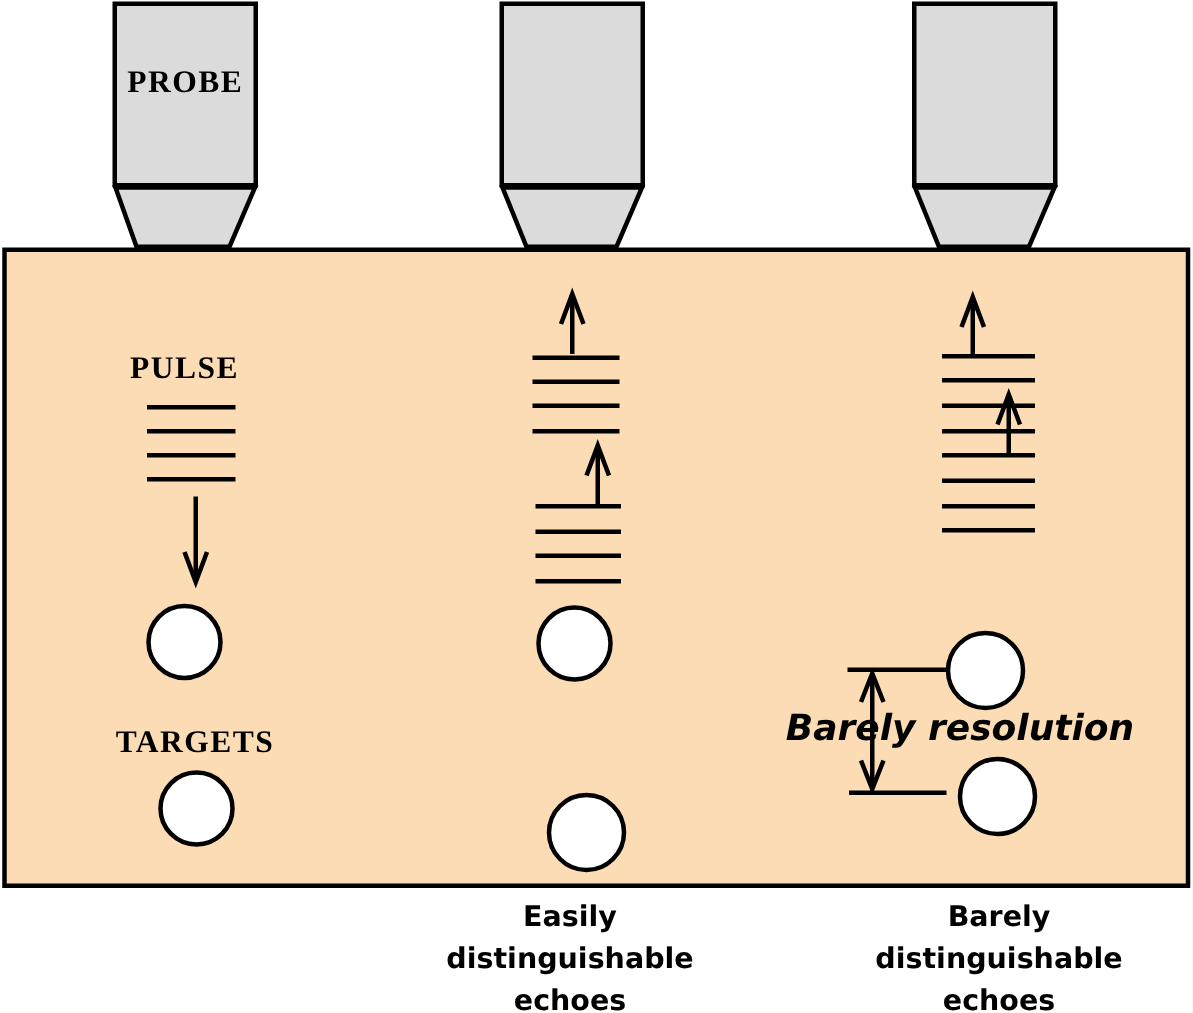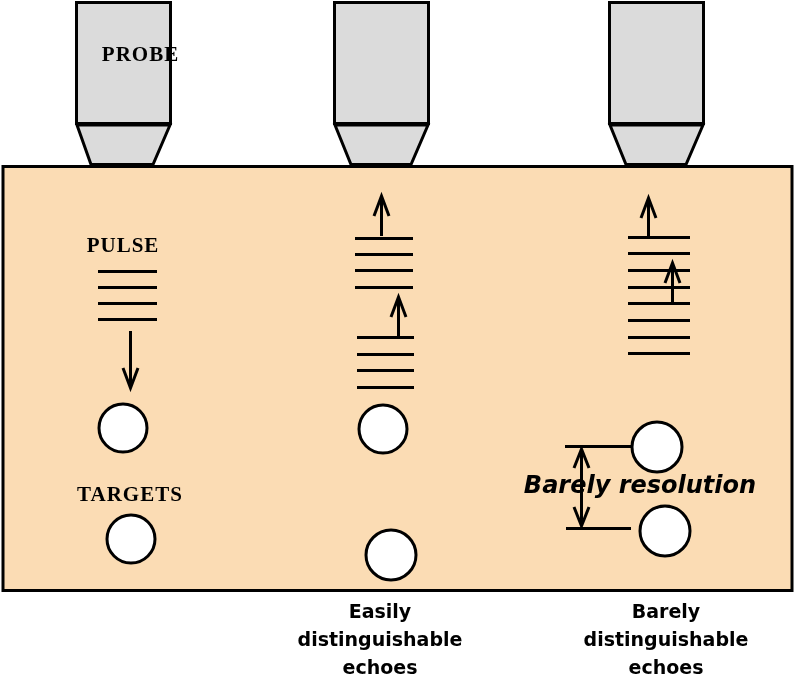--- a/index.html
+++ b/index.html
@@ -25,21 +25,21 @@
     color: #000;
     text-align: center;
   }
   .serif-lbl {
     font-family: "Liberation Serif", serif;
     font-weight: bold;
     font-size: 21px;
     line-height: 22px;
     letter-spacing: 1px;
   }
-  .probe-lbl    { left: 76px;  top: 43px;  width: 95px; padding-left: 17px; }
+  .probe-lbl    { left: 76px;  top: 43px;  width: 95px; }
   .pulse-lbl    { left: 63px;  top: 234px; width: 120px; }
   .targets-lbl  { left: 70px;  top: 483px; width: 120px; }
   .depth-lbl {
     left: 520px; top: 472px; width: 240px;
     font-family: "DejaVu Sans", sans-serif;
     font-weight: bold;
     font-style: italic;
     font-size: 24px;
     line-height: 26px;
   }

